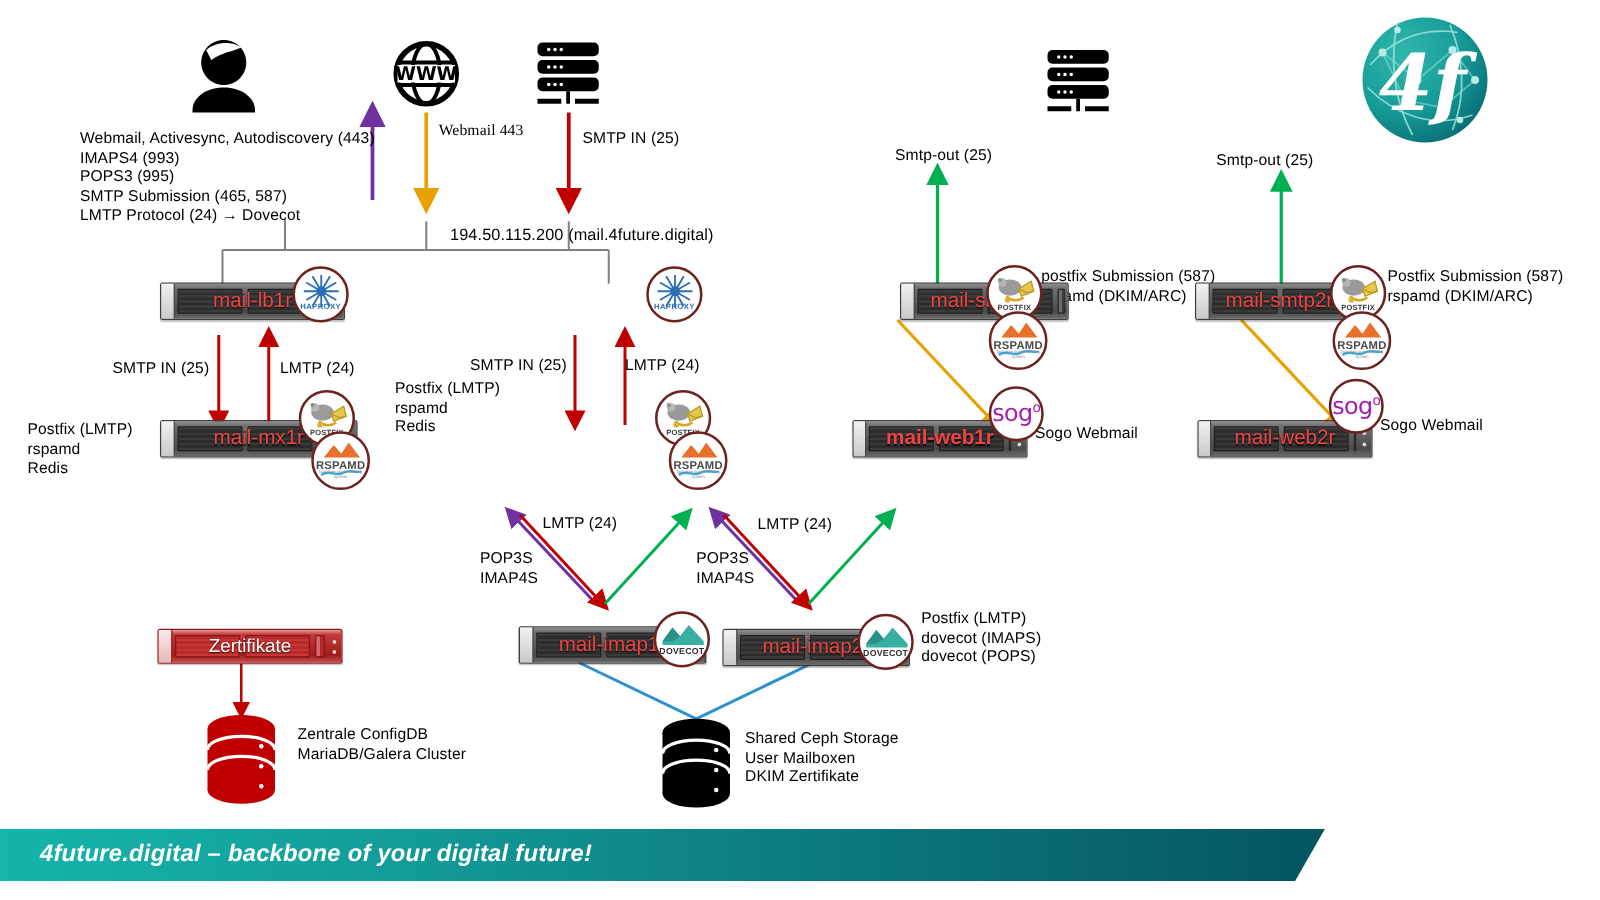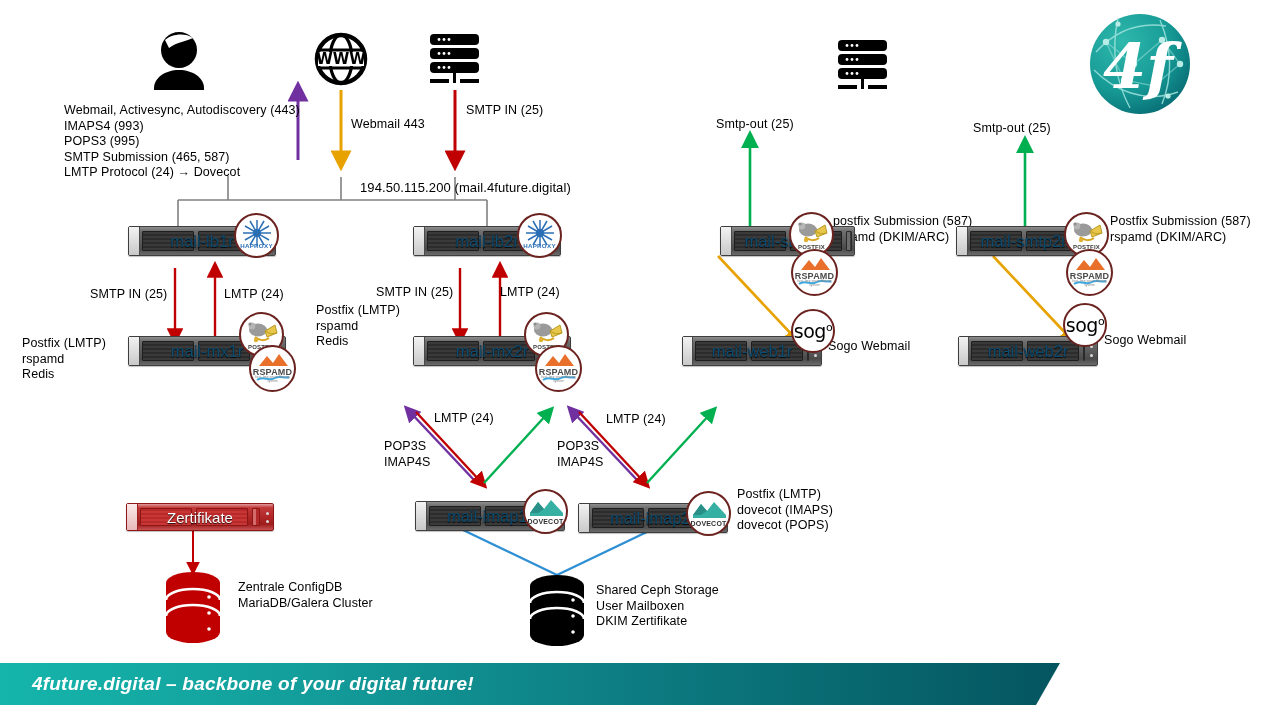--- a/index.html
+++ b/index.html
@@ -34,21 +34,21 @@
   }
   .srv .vents {
     margin:4px 2px; flex:1 1 auto;
     background:repeating-linear-gradient(90deg,#6c6c6c 0 3px,#3b3b3b 3px 6px);
     border:1px solid #2a2a2a; border-radius:1px;
   }
   .srv .leds { width:7px; margin:5px 2px; display:flex; flex-direction:column; justify-content:space-around; align-items:center; }
   .srv .leds i { width:3px; height:3px; background:#d8d8d8; border-radius:50%; }
   .srv .name {
     position:absolute; left:0; right:0; top:50%; transform:translateY(-50%);
-    text-align:center; color:#0c4a6e; font-size:16.5px;
+    text-align:center; color:#ef4444; font-size:16.5px;
     text-shadow:0 1px 1px rgba(0,0,0,.85); pointer-events:none; white-space:nowrap;
   }
   
   .srv.red .body {
     background:linear-gradient(180deg,#e09a9a 0%,#c33a3a 14%,#b02626 52%,#9e1d1d 78%,#c95151 100%);
     border-color:#8e1616;
   }
   .srv.red .ear { background:linear-gradient(180deg,#fbeaea,#e8b9b9); border-right-color:#9a2020; }
   .srv.red .bay { background:repeating-linear-gradient(0deg,#c93636 0 2px,#b82a2a 2px 4px); border-color:#8c1515; }
   .srv.red .vents { background:repeating-linear-gradient(90deg,#d46a6a 0 3px,#b32929 3px 6px); border-color:#8c1515; }
@@ -77,21 +77,21 @@
   .pfx { width:100%; height:100%; position:relative; }
   .pfx .word { position:absolute; left:0; right:0; bottom:5px; text-align:center; font-size:6px; font-weight:bold; color:#3a3a3a; letter-spacing:.2px; }
 
   
   .dvc { width:100%; height:100%; position:relative; }
   .dvc .word { position:absolute; left:0; right:0; bottom:7px; text-align:center; font-size:7px; font-weight:bold; color:#2f2f2f; letter-spacing:.2px; }
 
   
   .sogo { width:100%; height:100%; position:relative; }
   .sogo .w { position:absolute; left:0; right:0; top:50%; transform:translateY(-50%); text-align:center;
-             font-size:19px; color:#000000; letter-spacing:-.5px; font-family:"DejaVu Sans", sans-serif; }
+             font-size:19px; color:#a21caf; letter-spacing:-.5px; font-family:"DejaVu Sans", sans-serif; }
   .sogo .w sup { font-size:11px; vertical-align:super; }
 
   
   #footer { position:absolute; left:0; top:663px; width:1060px; height:42px; }
   #footer .bar {
     position:absolute; inset:0;
     background:linear-gradient(90deg,#15b5ab 0%,#139e9b 28%,#0c7a80 62%,#04555f 100%);
     clip-path:polygon(0 0, 1060px 0, 1036px 42px, 0 42px);
   }
   #footer .fx {
@@ -238,21 +238,21 @@
       <circle cx="43" cy="41" r="1.8" fill="#fff"></circle>
       <circle cx="43" cy="57" r="1.8" fill="#fff"></circle>
     </g>
   </svg>
 
   <div class="txt" style="left:64px; top:103px;">Webmail, Activesync, Autodiscovery (443)
 IMAPS4 (993)
 POPS3 (995)
 SMTP Submission (465, 587)
 LMTP Protocol (24) → Dovecot</div>
-  <div class="txt" style="left:351px; top:117px;">Webmail 443</div>
+  <div class="txt" style="left:351px; top:97px;font-family:Liberation Serif, serif;">Webmail 443</div>
   <div class="txt" style="left:466px; top:103px;">SMTP IN (25)</div>
   <div class="txt s13" style="left:360px; top:180px;">194.50.115.200 (mail.4future.digital)</div>
 
   <div class="txt" style="left:716px; top:117px;">Smtp-out (25)</div>
   <div class="txt" style="left:973px; top:121px;">Smtp-out (25)</div>
 
   <div class="txt" style="left:90px; top:287px;">SMTP IN (25)</div>
   <div class="txt" style="left:224px; top:287px;">LMTP (24)</div>
   <div class="txt" style="left:376px; top:285px;">SMTP IN (25)</div>
   <div class="txt" style="left:500px; top:285px;">LMTP (24)</div>
@@ -294,61 +294,35 @@
       <div class="bay"></div>
       <div class="vents"></div>
       <div class="leds">
           <i></i>
           <i></i>
         </div>
     </div>
     <div class="name">mail-lb1r</div>
   </div>
 
-  <div class="srv" style="left:413px; top:226px; width:148px;">
+
+  <div class="srv" style="left:128px; top:336px; width:158px;">
     <div class="body">
       <div class="ear"></div>
       <div class="bay"></div>
       <div class="bay"></div>
       <div class="vents"></div>
       <div class="leds">
           <i></i>
           <i></i>
         </div>
     </div>
-    <div class="name">mail-lb2r</div>
-  </div>
-
-  <div class="srv" style="left:128px; top:336px; width:158px;">
-    <div class="body">
-      <div class="ear"></div>
-      <div class="bay"></div>
-      <div class="bay"></div>
-      <div class="vents"></div>
-      <div class="leds">
-          <i></i>
-          <i></i>
-        </div>
-    </div>
     <div class="name">mail-mx1r</div>
   </div>
 
-  <div class="srv" style="left:413px; top:336px; width:158px;">
-    <div class="body">
-      <div class="ear"></div>
-      <div class="bay"></div>
-      <div class="bay"></div>
-      <div class="vents"></div>
-      <div class="leds">
-          <i></i>
-          <i></i>
-        </div>
-    </div>
-    <div class="name">mail-mx2r</div>
-  </div>
 
   <div class="srv" style="left:680px; top:226px; width:135px;margin-left:40px;">
     <div class="body">
       <div class="ear"></div>
       <div class="bay"></div>
       <div class="bay"></div>
       <div class="vents"></div>
     </div>
     <div class="name">mail-smtp1r</div>
   </div>
@@ -356,21 +330,21 @@
   <div class="srv" style="left:956px; top:226px; width:135px;">
     <div class="body">
       <div class="ear"></div>
       <div class="bay"></div>
       <div class="bay"></div>
       <div class="vents"></div>
     </div>
     <div class="name">mail-smtp2r</div>
   </div>
 
-  <div class="srv" style="left:682px; top:336px; width:140px;">
+  <div class="srv" style="left:682px; top:336px; width:140px;font-weight:bold;">
     <div class="body">
       <div class="ear"></div>
       <div class="bay"></div>
       <div class="bay"></div>
       <div class="vents"></div>
       <div class="leds">
           <i></i>
           <i></i>
         </div>
     </div>

